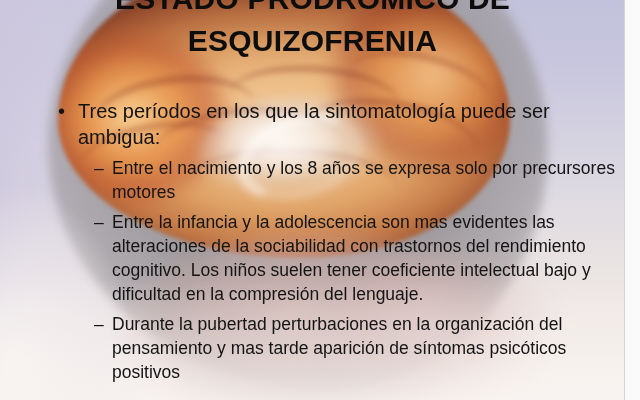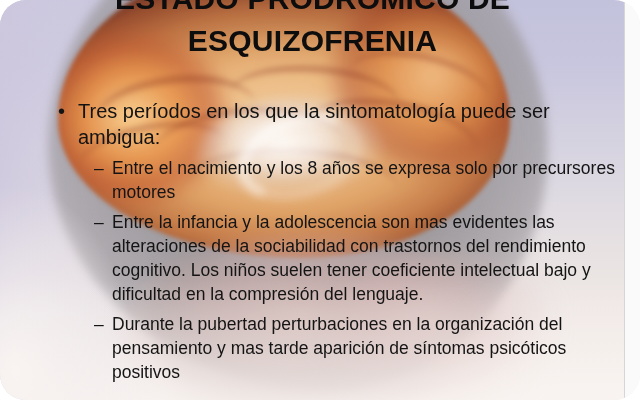--- a/index.html
+++ b/index.html
@@ -12,21 +12,20 @@
     background: #ffffff;
   }
 
   #slide-root {
     position: relative;
     width: 640px;
     height: 400px;
     font-family: "Liberation Sans", sans-serif;
     background: #f4f1f1;
     overflow: hidden;
-    border-radius: 26px;
   }
 
   
   .outer-margin {
     position: absolute;
     top: 0;
     right: 0;
     width: 16px;
     height: 400px;
     background: #fbfafa;

